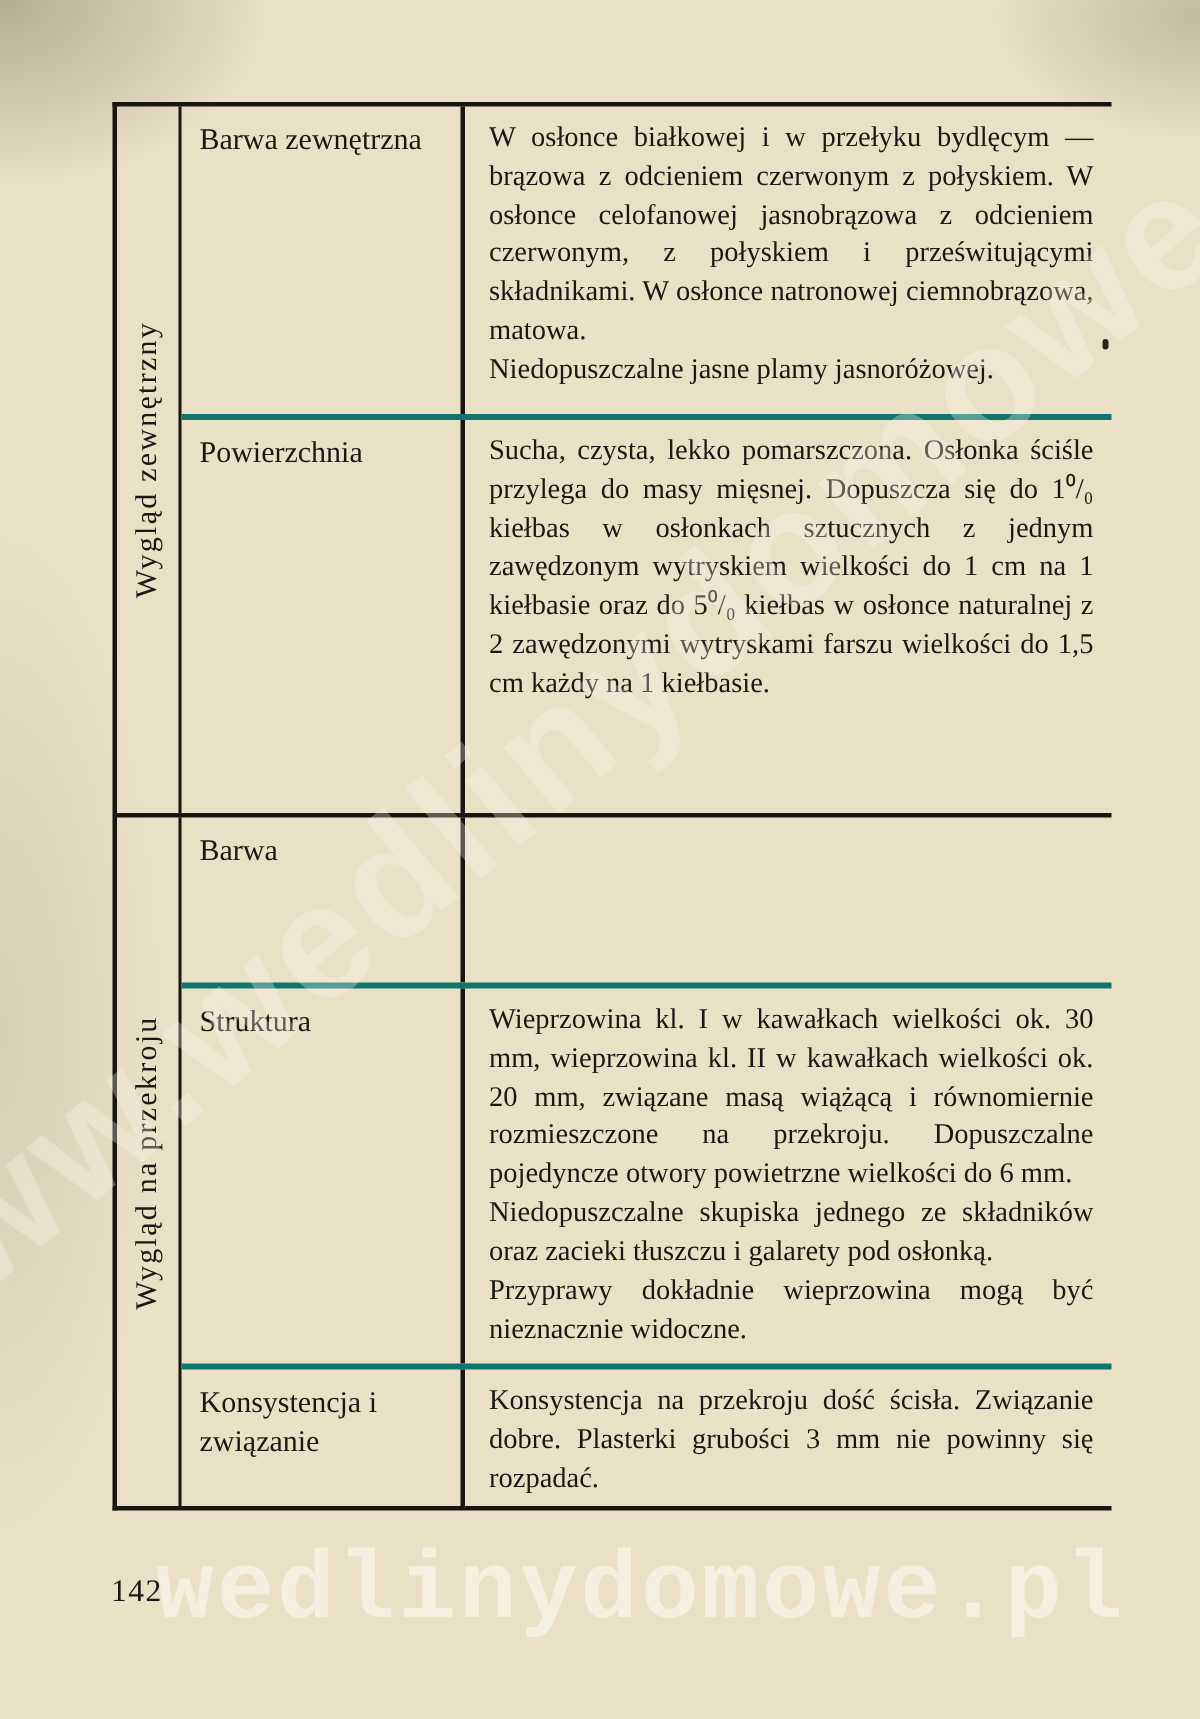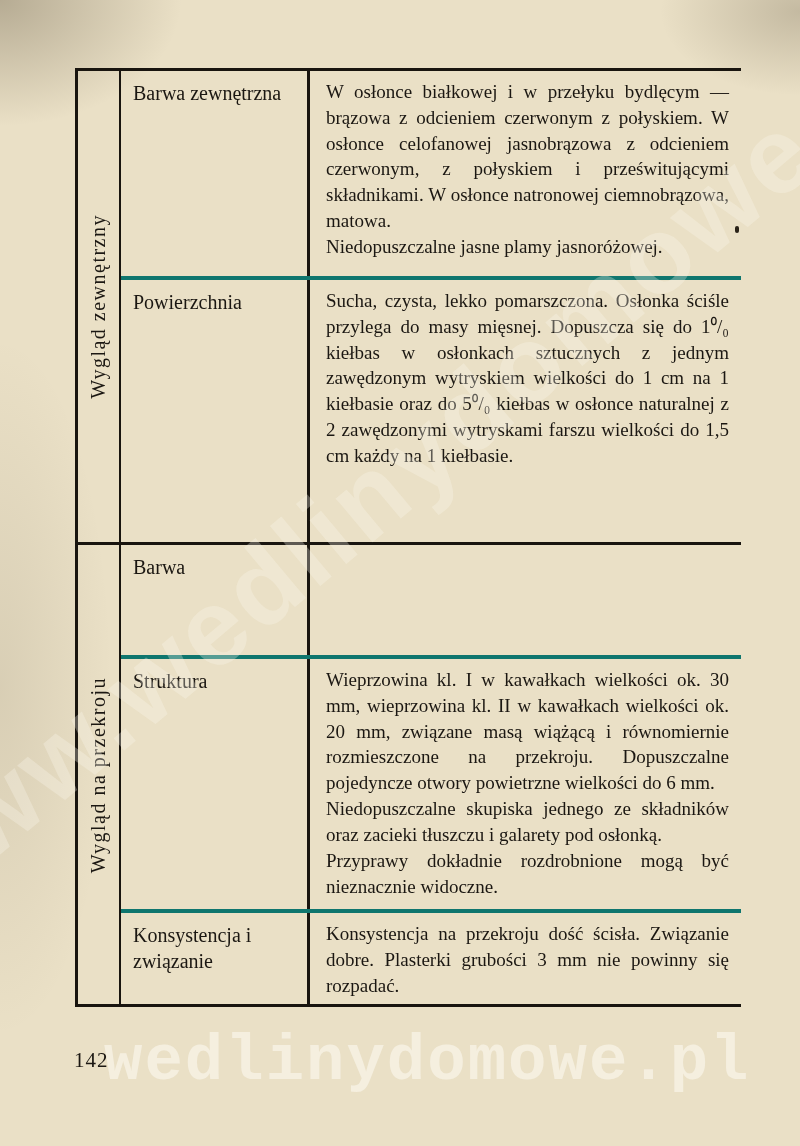--- a/index.html
+++ b/index.html
@@ -136,21 +136,21 @@
 
       <div class="row h-r3">
         <div class="label-cell">Barwa</div>
       </div>
 
       <div class="row h-r4">
         <div class="label-cell">Struktura</div>
         <div class="body-cell">
           <p>Wieprzowina kl. I w kawałkach wielkości ok. 30 mm, wieprzowina kl. II w kawałkach wielkości ok. 20 mm, związane masą wiążącą i równomiernie rozmieszczone na przekroju. Dopuszczalne pojedyncze otwory powietrzne wielkości do 6 mm.</p>
           <p>Niedopuszczalne skupiska jednego ze składników oraz zacieki tłuszczu i galarety pod osłonką.</p>
-          <p>Przyprawy dokładnie rozdrobnione mogą być nieznacznie widoczne.</p>
+          <p>Przyprawy dokładnie wieprzowina mogą być nieznacznie widoczne.</p>
         </div>
       </div>
 
       <div class="row h-r5">
         <div class="label-cell">Konsystencja i związanie</div>
         <div class="body-cell">
           <p>Konsystencja na przekroju dość ścisła. Związanie dobre. Plasterki grubości 3 mm nie powinny się rozpadać.</p>
         </div>
       </div>
 

